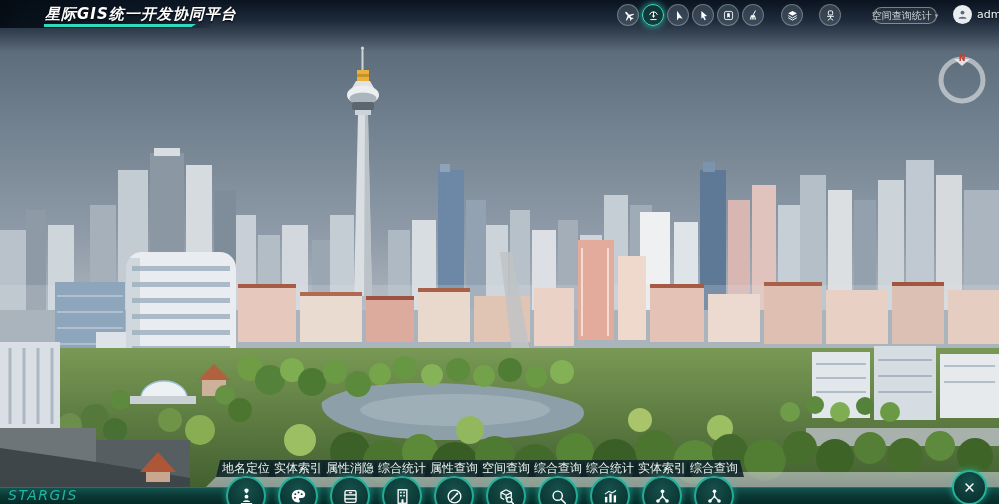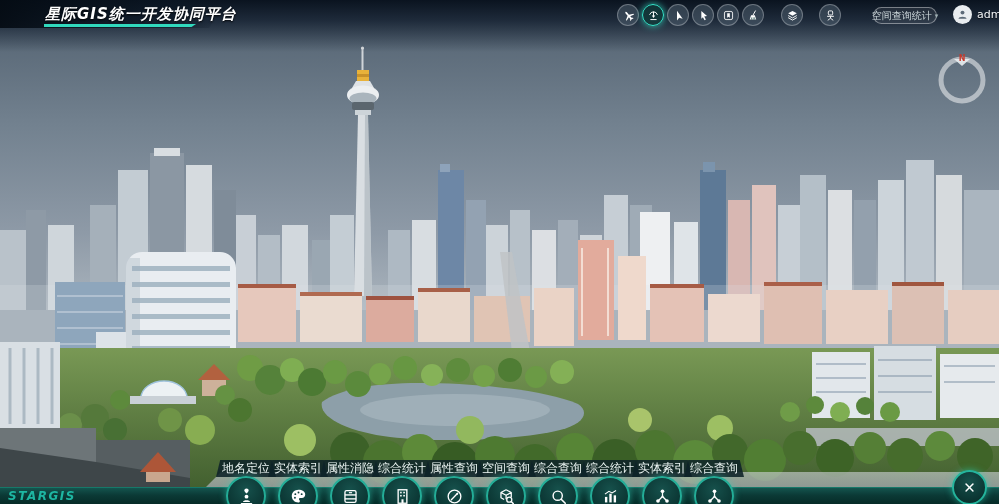--- a/index.html
+++ b/index.html
@@ -62,21 +62,21 @@
     border:2px solid rgba(43,212,184,.75);box-sizing:border-box;
     box-shadow:0 0 7px rgba(43,212,184,.55);
     display:flex;align-items:center;justify-content:center;}
   .dock-circle svg{width:19px;height:19px;display:block;}
   .dock-close{position:absolute;left:952px;top:470px;width:35px;height:35px;border-radius:50%;
     background:radial-gradient(circle at 50% 32%,#16514c 0%,#0c3835 62%,#072a27 100%);
     border:2px solid rgba(43,212,184,.8);box-sizing:border-box;
     box-shadow:0 0 7px rgba(43,212,184,.6);
     display:flex;align-items:center;justify-content:center;}
   .dock-close svg{width:15px;height:15px;}
-  .watermark{position:absolute;left:8px;bottom:1px;font-size:12px;font-weight:700;
+  .watermark{position:absolute;left:8px;bottom:1px;font-size:14px;font-weight:400;
     font-style:italic;letter-spacing:1.5px;color:#1fbda8;opacity:.95;}
 </style>
 </head>
 <body>
 
 <div class="stage">
 
   <svg class="scene" viewBox="0 0 999 504">
     <defs>
       <linearGradient id="gSky" x1="0" y1="0" x2="0" y2="310" gradientUnits="userSpaceOnUse">

